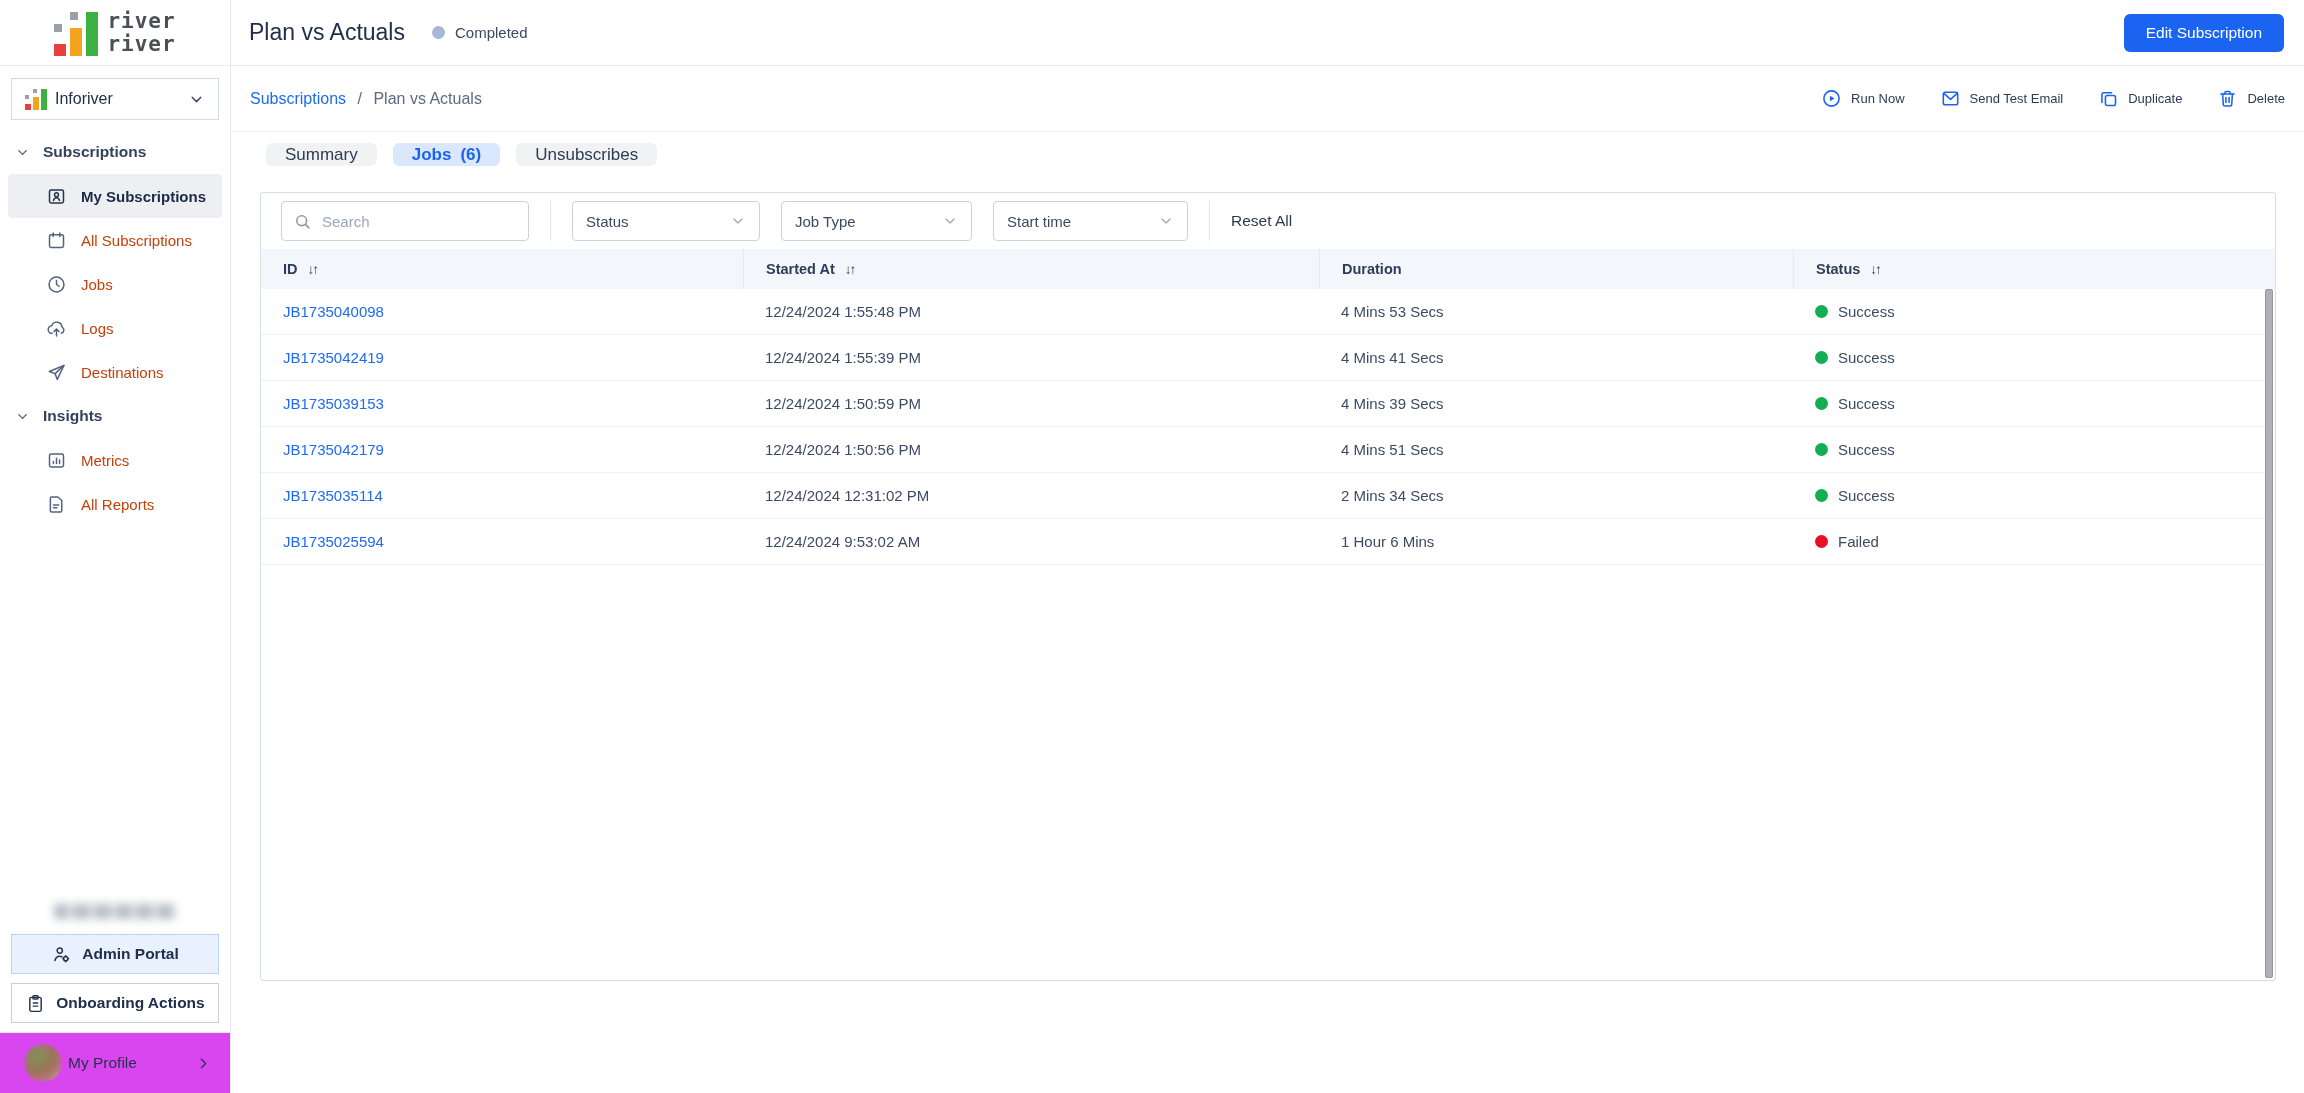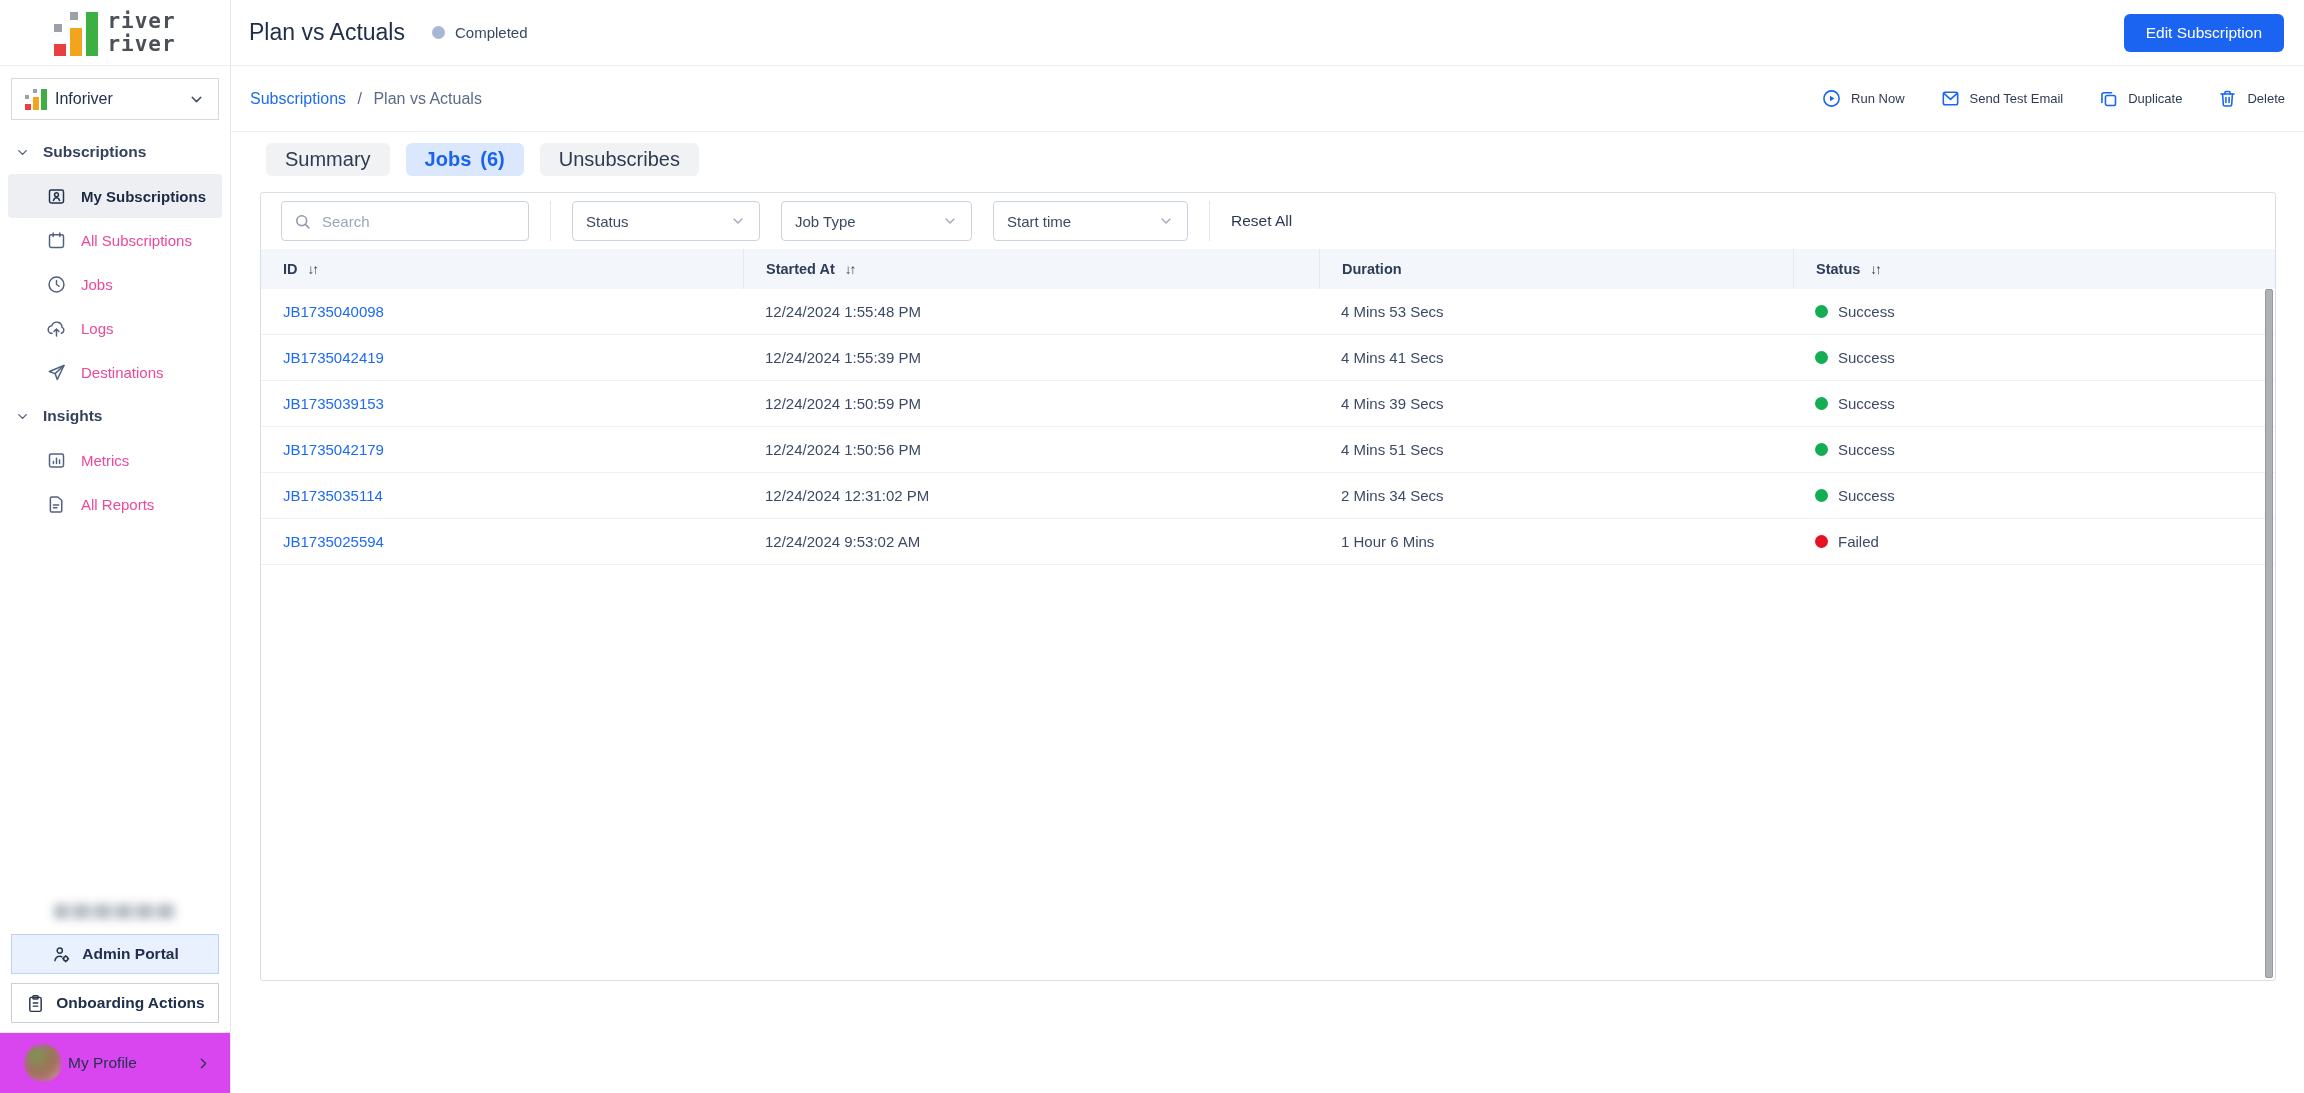--- a/index.html
+++ b/index.html
@@ -33,21 +33,21 @@
   .wm-dot2 { left:8px; top:2px; width:4px; height:4px; background:#9aa1a9; }
   .wm-orange { left:8px; top:10px; width:6px; height:13px; background:#f2a41f; }
   .wm-green { left:16px; top:2px; width:6px; height:21px; background:#3cb043; }
   .ws-label { font-size:16px; color:#22304b; font-weight:500; }
   .ws-chevron { margin-left:auto; color:#44516b; }
 
   .nav { margin-top:10px; }
   .nav-row { height:44px; display:flex; align-items:center; }
   .section-head { gap:13px; padding-left:15px; color:#34425e; font-size:15.5px; font-weight:600; cursor:pointer; }
   .section-head .chev { color:#51617f; }
-  .nav-item { gap:14px; margin:0 8px; padding-left:38px; border-radius:4px; color:#ec4899; font-size:15px; cursor:pointer; }
+  .nav-item { gap:14px; margin:0 8px; padding-left:38px; border-radius:4px; color:#c2410c; font-size:15px; cursor:pointer; }
   .nav-item svg { color:#51617f; flex:0 0 auto; }
   .nav-item.active { background:#edeff2; color:#1c2a46; font-weight:700; }
   .nav-item.active svg { color:#23324e; }
 
   .side-bottom { position:absolute; left:0; right:0; bottom:0; }
   .redacted { width:122px; height:15px; margin:0 auto 15px; border-radius:3px; opacity:.75;
     background:repeating-linear-gradient(90deg,#99a1ac 0 13px,#ccd1d8 13px 21px); filter:blur(5px); }
   .side-btn { margin:0 11px 9px; height:40px; border-radius:0; display:flex; align-items:center;
     justify-content:center; gap:10px; font-size:15.5px; font-weight:600; color:#202f4c; cursor:pointer; }
   .side-btn svg { color:#27364f; }
@@ -74,22 +74,22 @@
 
   .crumbbar { height:66px; border-bottom:1px solid #edeff3; display:flex; align-items:center; padding:0 19px; font-size:16px; }
   .crumb-link { color:var(--link-blue,#1e6bf3); cursor:pointer; }
   .crumb-sep { color:#5b6b86; margin:0 7px; }
   .crumb-current { color:#5b6b86; }
   .actionbar { margin-left:auto; display:flex; align-items:center; gap:35px; }
   .action { display:flex; align-items:center; gap:9px; font-size:13px; color:#2d3b55; font-weight:500; cursor:pointer; }
   .action svg { color:var(--accent-blue,#1b64f2); }
 
   .tabsrow { padding:11px 0 0 35px; display:flex; gap:16px; }
-  .tab { height:33px; padding:0 19px; border-radius:6px; background:#f1f2f3; color:#2e3c52;
-    font-size:20px; font-weight:500; display:flex; align-items:center; gap:9px; cursor:pointer; }
+  .tab { height:23px; padding:0 19px; border-radius:6px; background:#f1f2f3; color:#2e3c52;
+    font-size:17px; font-weight:500; display:flex; align-items:center; gap:9px; cursor:pointer; }
   .tab.active { background:#dbe7fd; color:#1a63f0; font-weight:700; }
 
   
   .card { position:absolute; left:29px; right:28px; top:192px; height:789px;
     border:1px solid #d9dee6; border-radius:3px; background:#fff; }
   .filters { height:56px; padding:8px 20px; display:flex; align-items:center; }
   .search-box { position:relative; width:248px; height:40px; border:1px solid #cbd3de; border-radius:4px; }
   .search-box svg { position:absolute; left:11px; top:10px; color:#8e9aac; }
   .search-box input { width:100%; height:100%; border:none; outline:none; background:transparent;
     padding:0 10px 0 40px; font-size:15px; color:#33415c; font-family:"Liberation Sans",sans-serif; }

